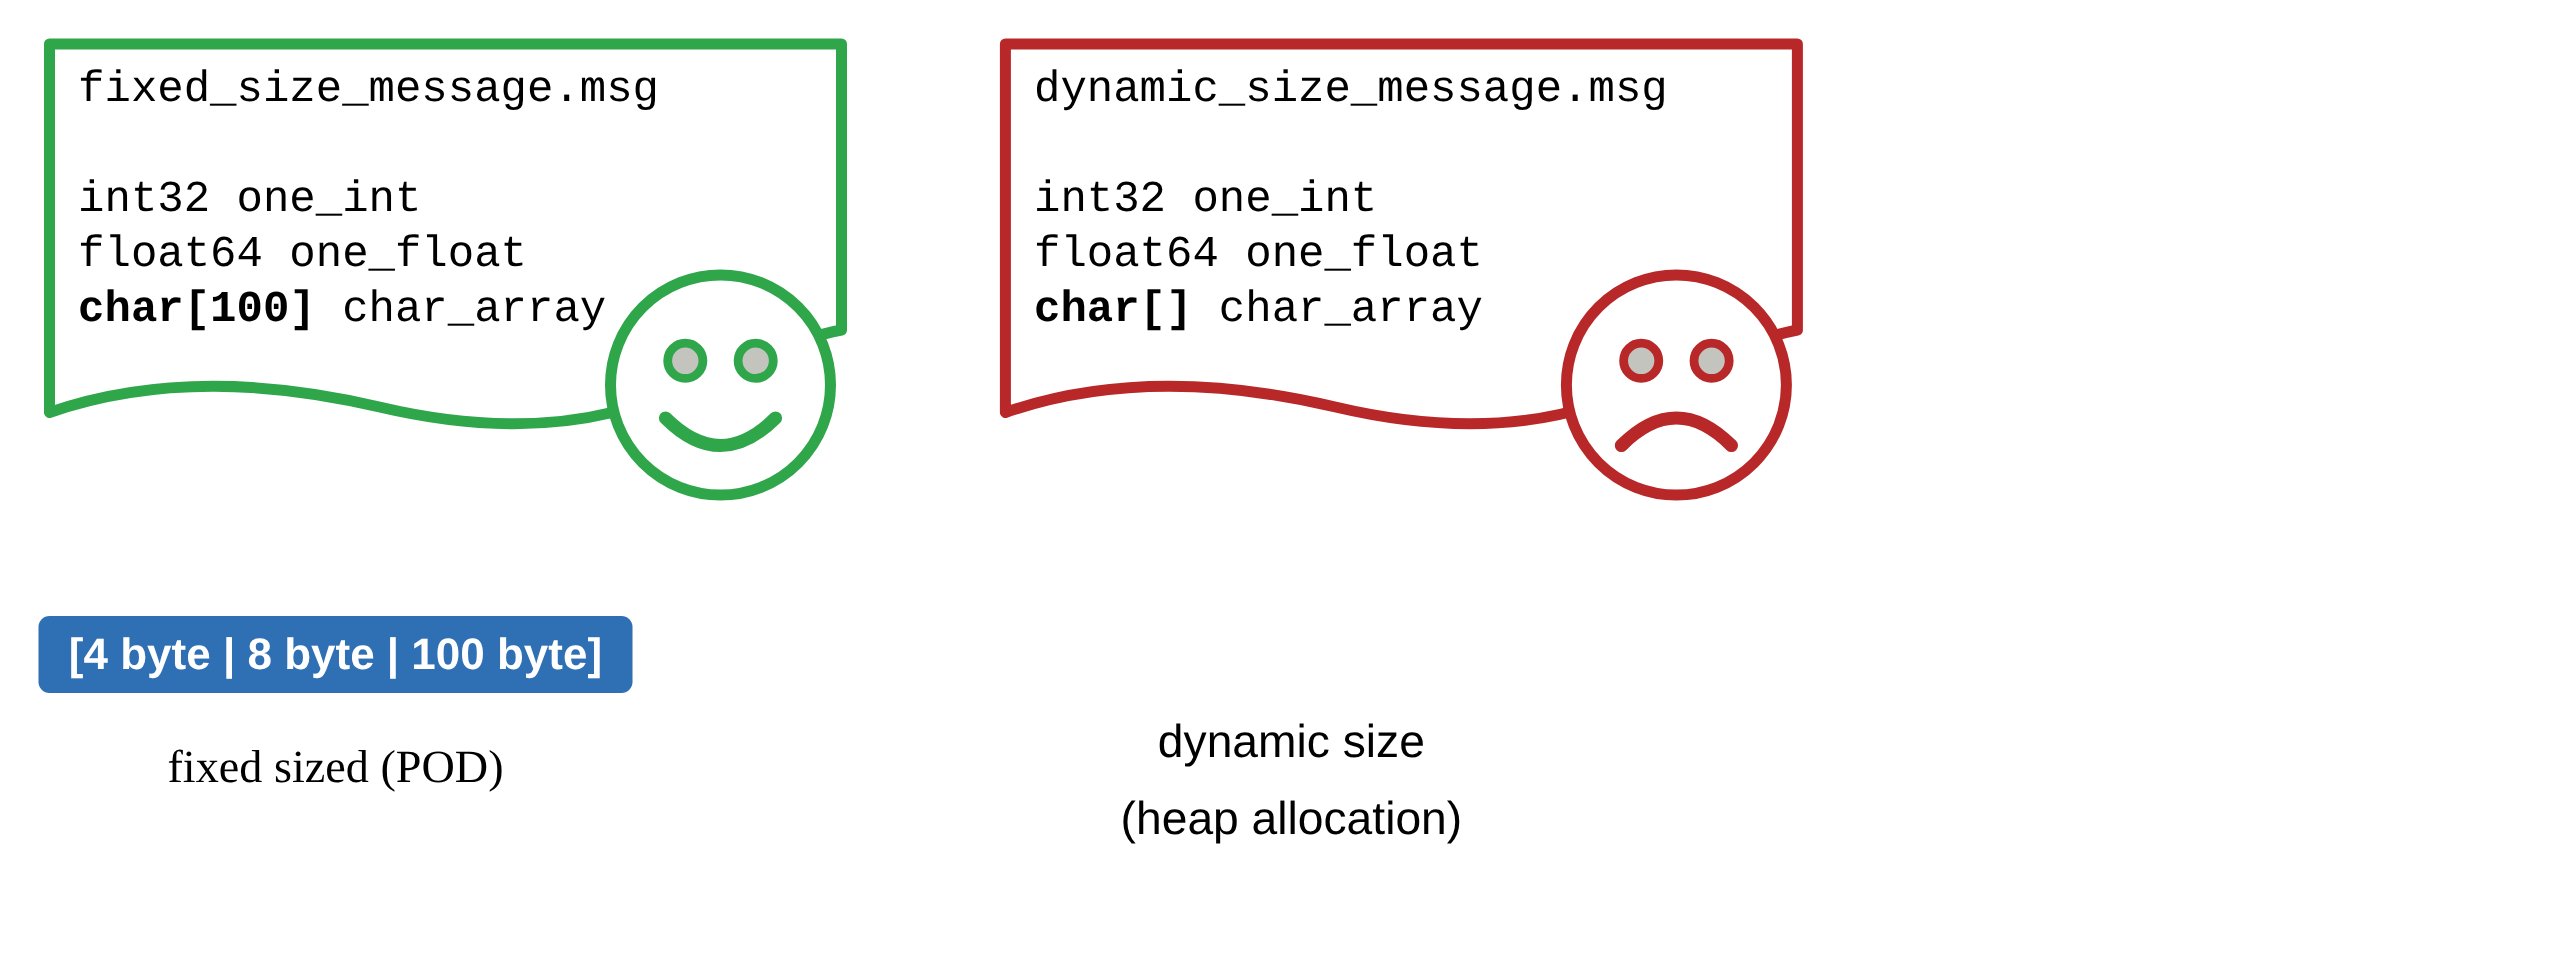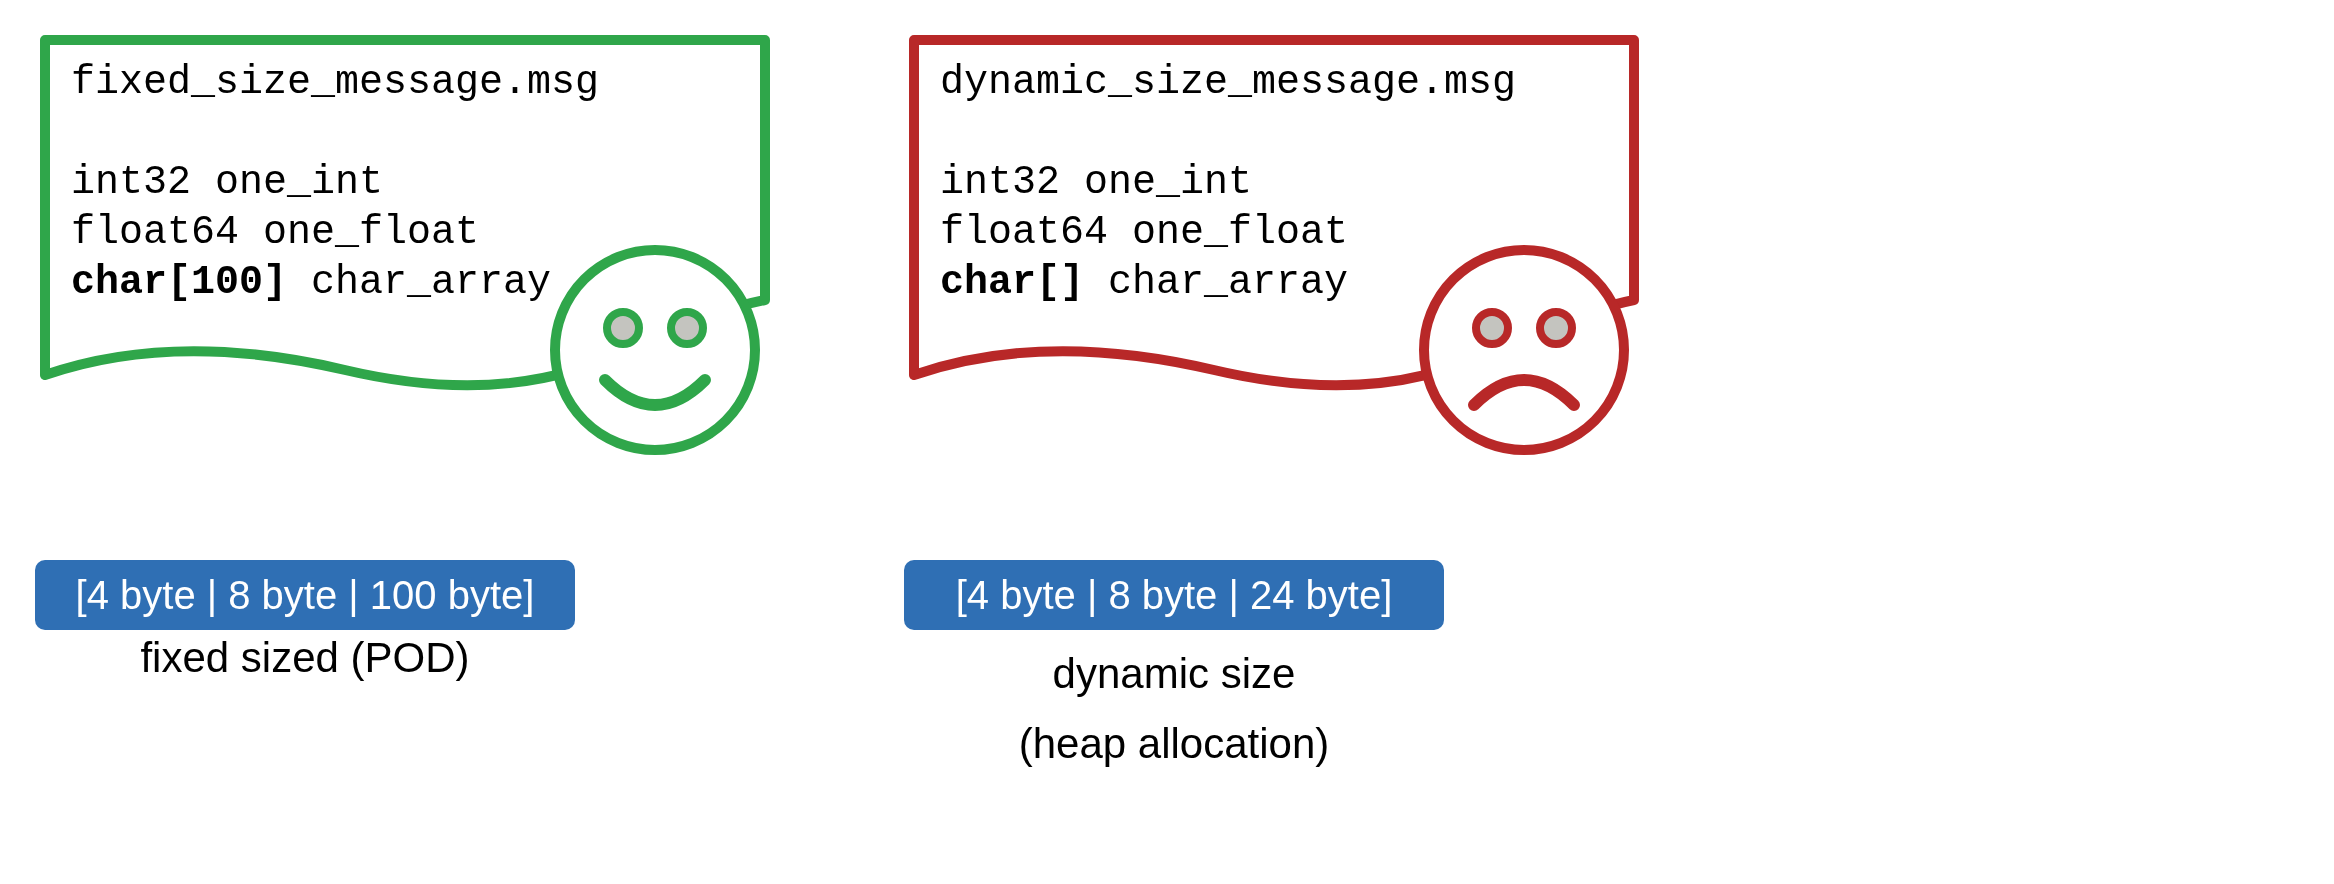--- a/index.html
+++ b/index.html
@@ -53,33 +53,34 @@
     left: 0;
     width: 540px;
     height: 70px;
     border-radius: 10px;
     background: #2f6fb4;
     color: #ffffff;
     font-size: 40px;
     line-height: 70px;
     text-align: center;
     font-family: "Helvetica Neue", Helvetica, Arial, sans-serif;
+    font-weight: bold;
   }
   .panel-left  .byte-pill { top: 530px; }
   .panel-right .byte-pill { top: 530px; }
 
   .caption {
     position: absolute;
     width: 540px;
     left: 0;
     text-align: center;
     font-size: 42px;
     color: #000;
   }
-  .panel-left  .caption1 { top: 604px; }
+  .panel-left  .caption1 { top: 644px; font-family: Liberation Serif, serif; }
   .panel-right .caption1 { top: 620px; }
   .panel-right .caption2 { top: 690px; }
 </style>
 </head>
 <body>
 
 <div class="stage">
 
   <div class="panel panel-left">
     <div class="bubble-wrap">
@@ -126,20 +127,17 @@
 
         <path d="M570 375 Q620 325 670 375" fill="none" stroke="#b82828" stroke-width="12" stroke-linecap="round"></path>
       </svg>
       <div class="bubble-text"><span>dynamic_size_message.msg</span>
 
 <span>int32 one_int</span>
 <span>float64 one_float</span>
 <span class="bold">char[]</span><span> char_array</span></div>
     </div>
 
-    <div class="byte-pill">
-      <span>[4 byte | 8 byte | 24 byte]</span>
-    </div>
     <div class="caption caption2">(heap allocation)</div>
     <div class="caption caption1">dynamic size</div>
   </div>
 
 </div>
 
 </body></html>

